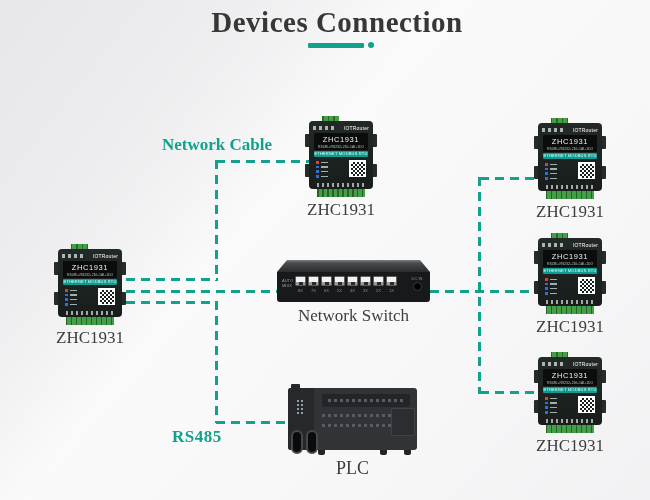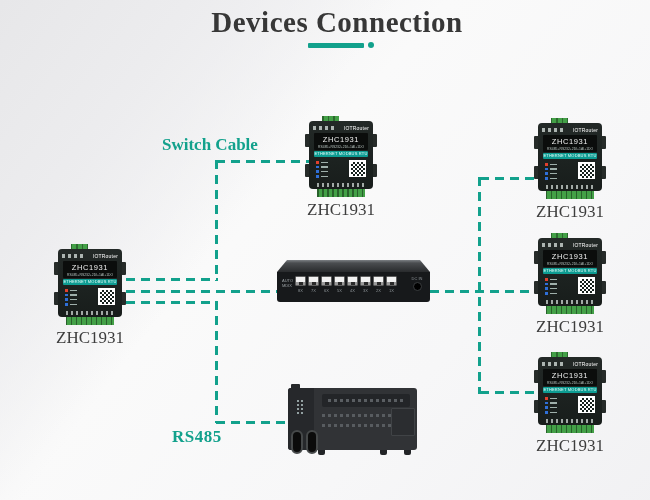--- a/index.html
+++ b/index.html
@@ -144,21 +144,21 @@
   <div class="dash h l-conn-a"></div>
   <div class="dash h l-conn-b"></div>
   <div class="dash h l-conn-c"></div>
   <div class="dash v l-rs-v"></div>
   <div class="dash h l-rs-h"></div>
   <div class="dash h l-sw-right"></div>
   <div class="dash v l-trunk"></div>
   <div class="dash h l-r1"></div>
   <div class="dash h l-r3"></div>
 
-  <div class="conn-label network-cable">Switch Cable</div>
+  <div class="conn-label network-cable">Network Cable</div>
   <div class="conn-label rs485">RS485</div>
 
   <div class="switch">
     <div class="sw-lid"></div>
     <div class="sw-front">
       <div class="sw-auto">AUTO MDIX</div>
       <div class="sw-ports">
     <div class="port-wrap">
       <div class="port"></div>
       <div class="port-label">8X</div>
@@ -197,20 +197,21 @@
     <div class="port-wrap">
       <div class="port"></div>
       <div class="port-label">1X</div>
     </div>
   </div>
       <div class="sw-dc">
         <div class="dc-label">DC IN</div>
         <div class="dc-jack"></div>
       </div>
     </div>
+    <div class="sw-caption">Network Switch</div>
   </div>
 
   <div class="plc">
     <div class="plc-tab"></div>
     <div class="plc-body">
       <div class="plc-left"></div>
       <div class="plc-leds"></div>
       <div class="plc-vent"></div>
       <div class="plc-dots-a"></div>
       <div class="plc-dots-b"></div>
@@ -218,20 +219,21 @@
       <div class="plc-conn">
           <span></span>
           <span></span>
         </div>
     </div>
     <div class="plc-feet">
         <span class="f1"></span>
         <span class="f2"></span>
         <span class="f3"></span>
       </div>
+    <div class="plc-caption">PLC</div>
   </div>
 
     <div class="device pos-top">
       <div class="module">
         <span class="ear e1"></span>
         <span class="ear e2"></span>
         <span class="ear e3"></span>
         <span class="ear e4"></span>
         <div class="term-top"></div>
         <div class="mbody">

